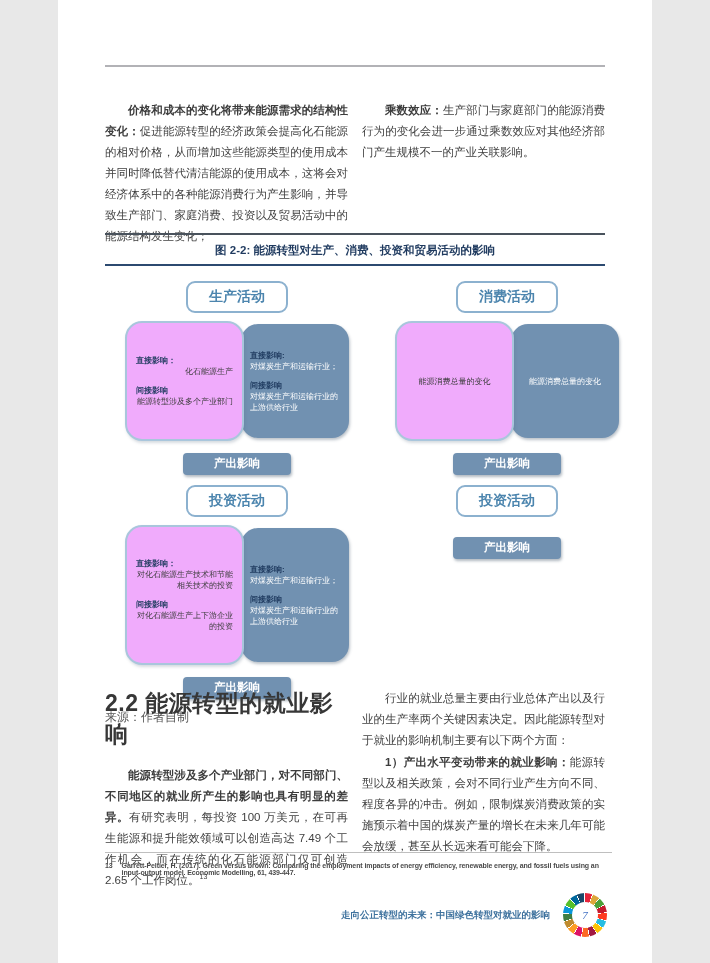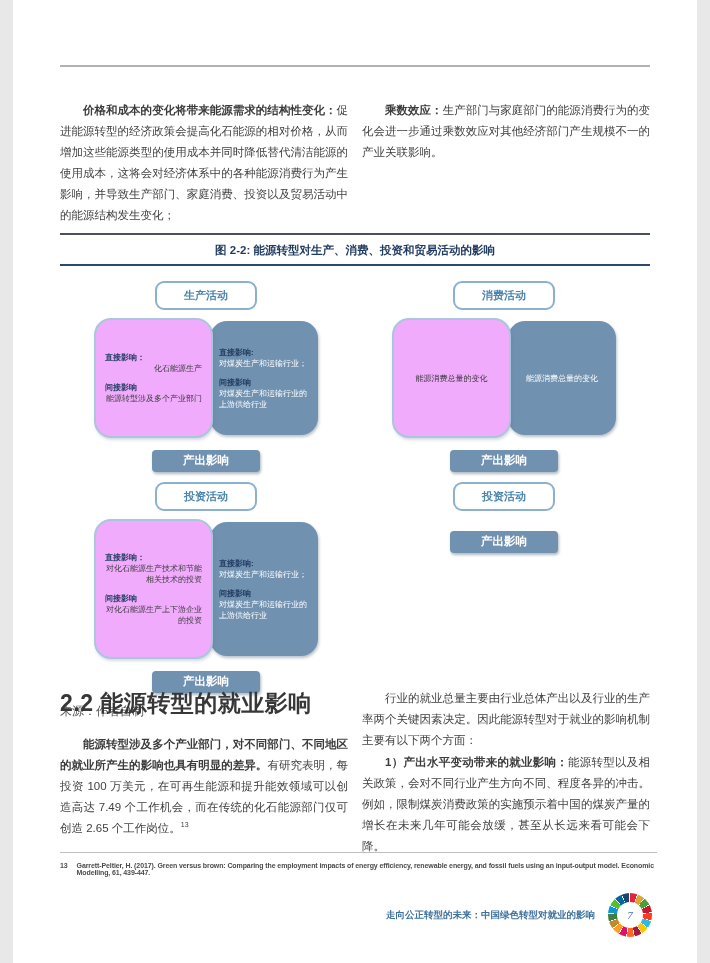--- a/index.html
+++ b/index.html
@@ -1,18 +1,18 @@
 <!DOCTYPE html>
 <html lang="zh"><head>
 <meta charset="utf-8">
 <style>
   html,body{margin:0;padding:0;background:#e8e8e8;}
   .page{
     position:relative;
-    width:684px;height:963px;
+    width:594px;height:963px;
     margin:0 auto;
     background:#ffffff;
     font-family:"Liberation Sans","DejaVu Sans",sans-serif;
     color:#3f3f3f;
     overflow:hidden;
     box-sizing:border-box;
   }
   .top-rule{position:absolute;left:47px;right:47px;top:65px;height:2px;background:#b2b2b6;}
 
   
@@ -42,21 +42,21 @@
     column-gap:46px;row-gap:10px;
     padding:15px 20px 2px 20px;
   }
   .quadrant{display:flex;flex-direction:column;align-items:center;}
   .q-header{
     min-width:102px;box-sizing:border-box;
     border:2px solid #8cb1cf;border-radius:9px;
     background:#ffffff;
     padding:5px 10px;
     text-align:center;
-    font-size:11px;font-weight:bold;color:#4c85ae;
+    font-size:14px;font-weight:bold;color:#4c85ae;
     margin-bottom:8px;
   }
   .q-boxes{display:flex;align-items:center;justify-content:center;}
   .box{
     box-sizing:border-box;
     border-radius:17px;
     font-size:8px;line-height:11px;
     padding:10px 9px;
     display:flex;flex-direction:column;justify-content:center;
   }

